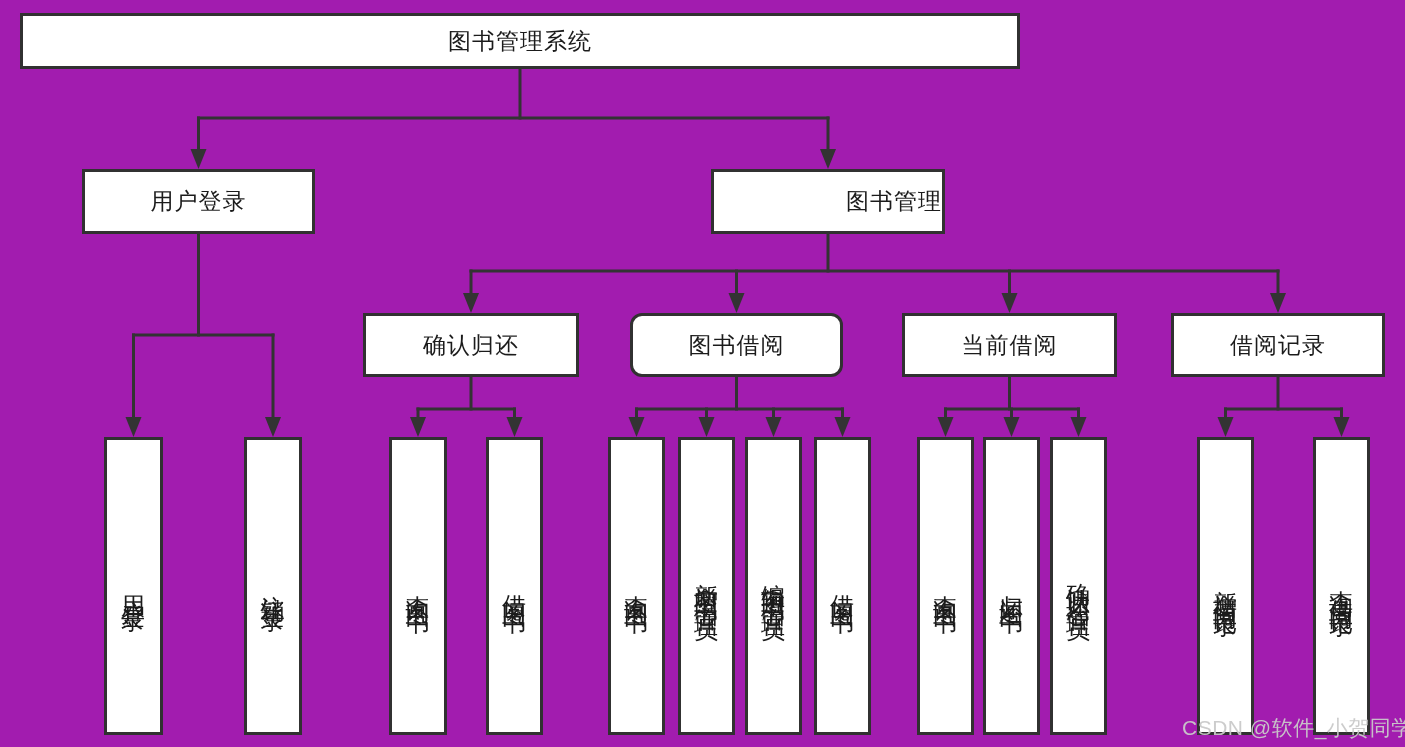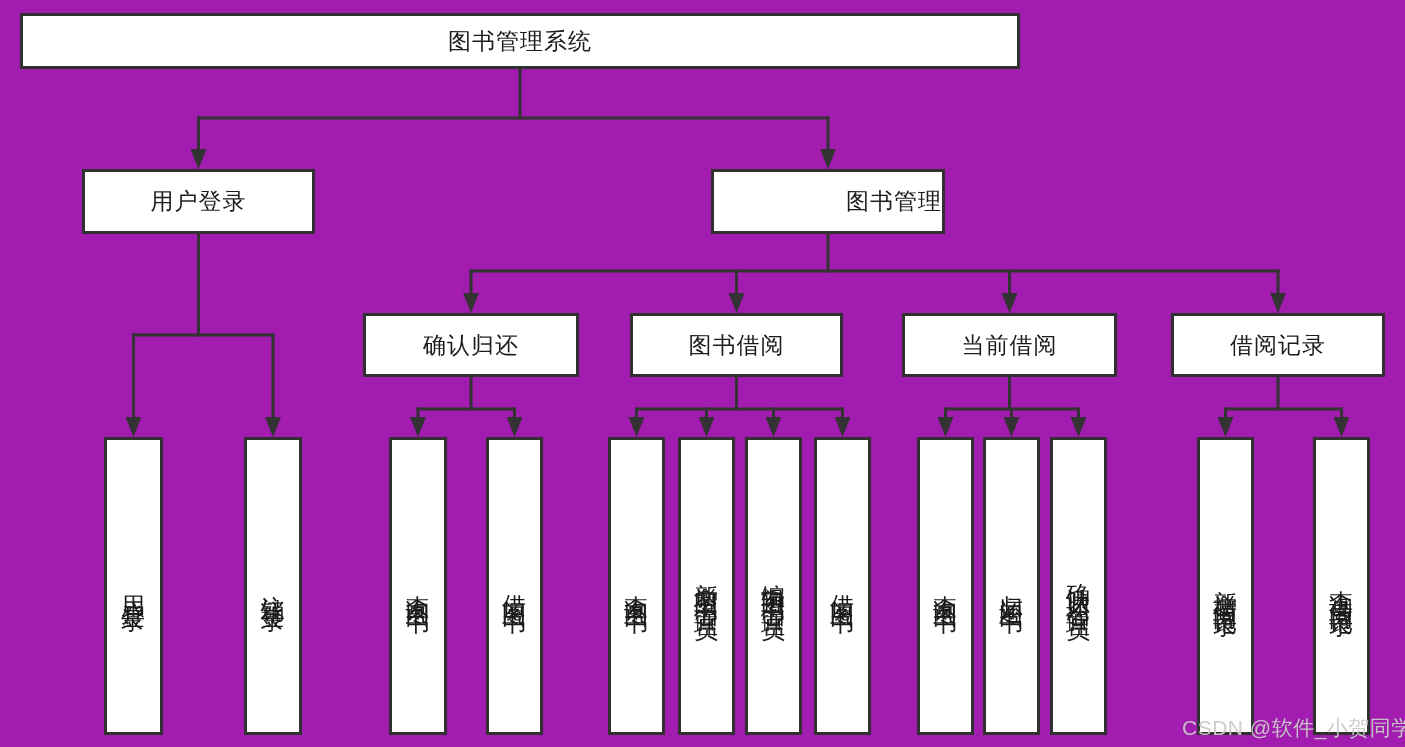--- a/index.html
+++ b/index.html
@@ -112,21 +112,21 @@
   <div class="node h" style="left:82px;top:169px;width:233px;height:65px;">
     <span>用户登录</span>
   </div>
   <div class="node h" style="left:711px;top:169px;width:234px;height:65px;justify-content:flex-end;">
     <span>图书管理</span>
   </div>
 
   <div class="node h" style="left:363px;top:313px;width:216px;height:64px;">
     <span>确认归还</span>
   </div>
-  <div class="node h" style="left:630px;top:313px;width:213px;height:64px;">
+  <div class="node h" style="left:630px;top:313px;width:213px;height:64px;border-radius:12px;">
     <span>图书借阅</span>
   </div>
   <div class="node h" style="left:902px;top:313px;width:215px;height:64px;">
     <span>当前借阅</span>
   </div>
   <div class="node h" style="left:1171px;top:313px;width:214px;height:64px;">
     <span>借阅记录</span>
   </div>
 
   <div class="node v" style="left:104px;top:437px;width:59px;height:298px;">

